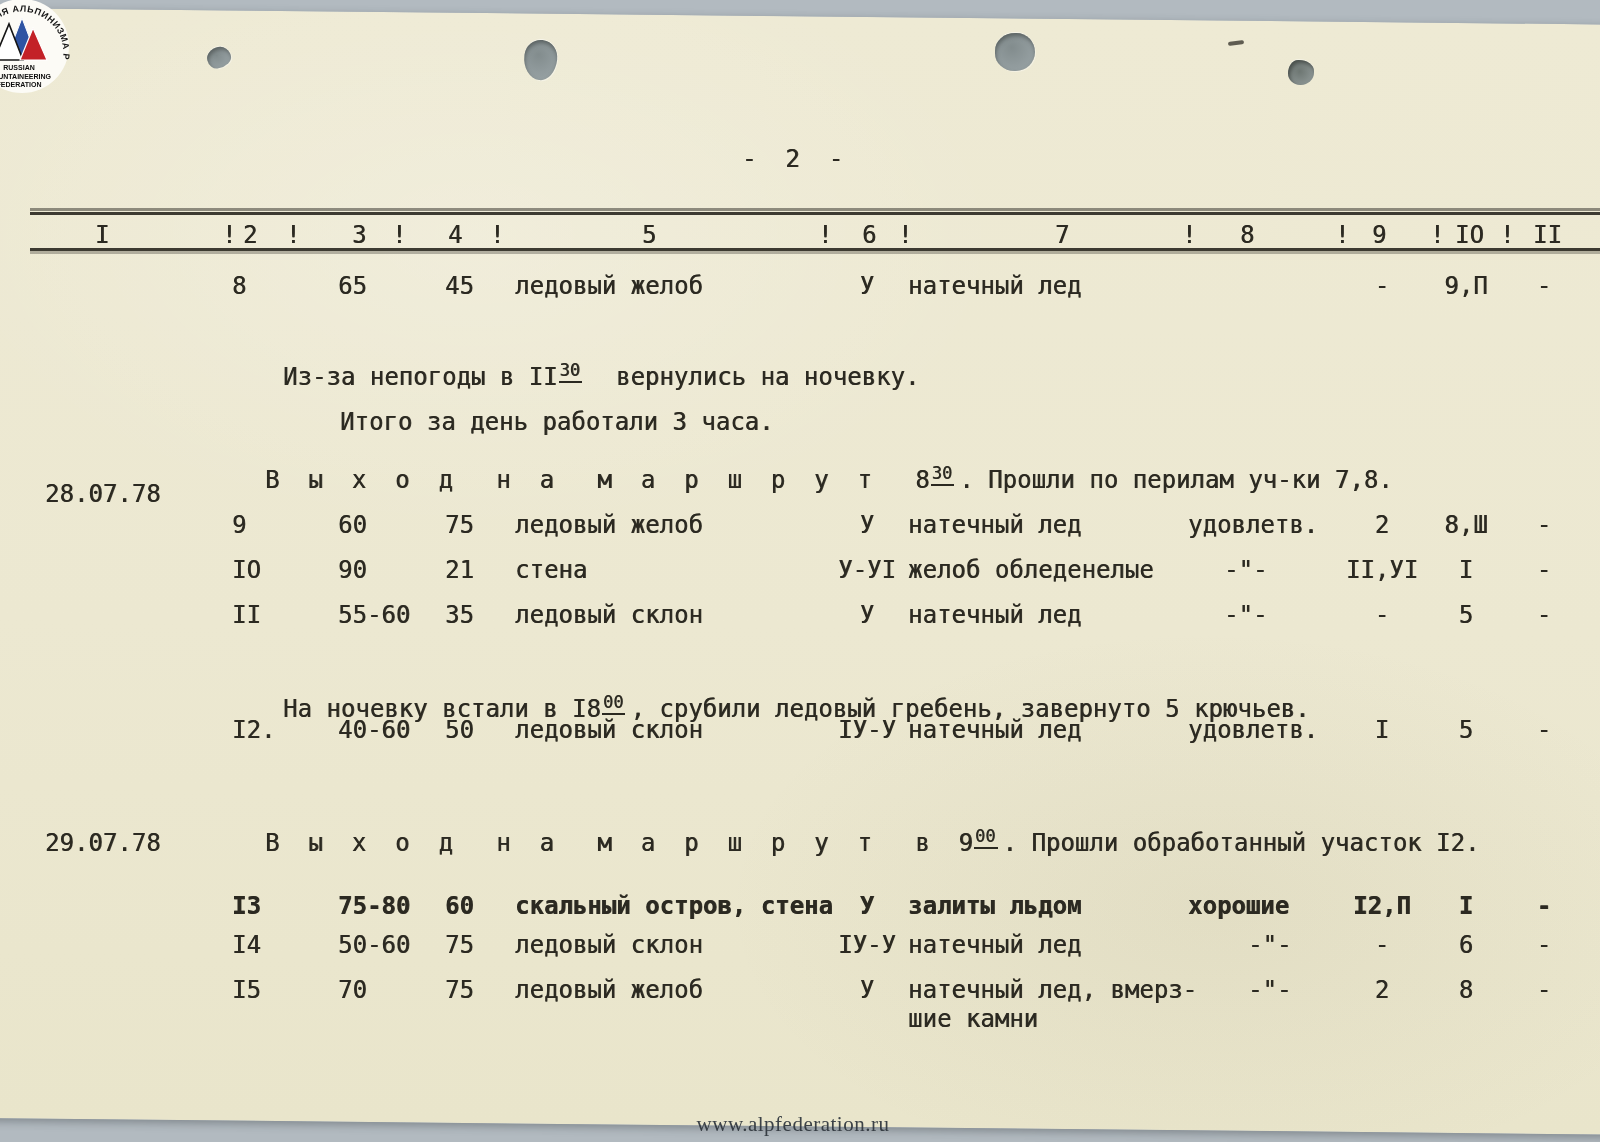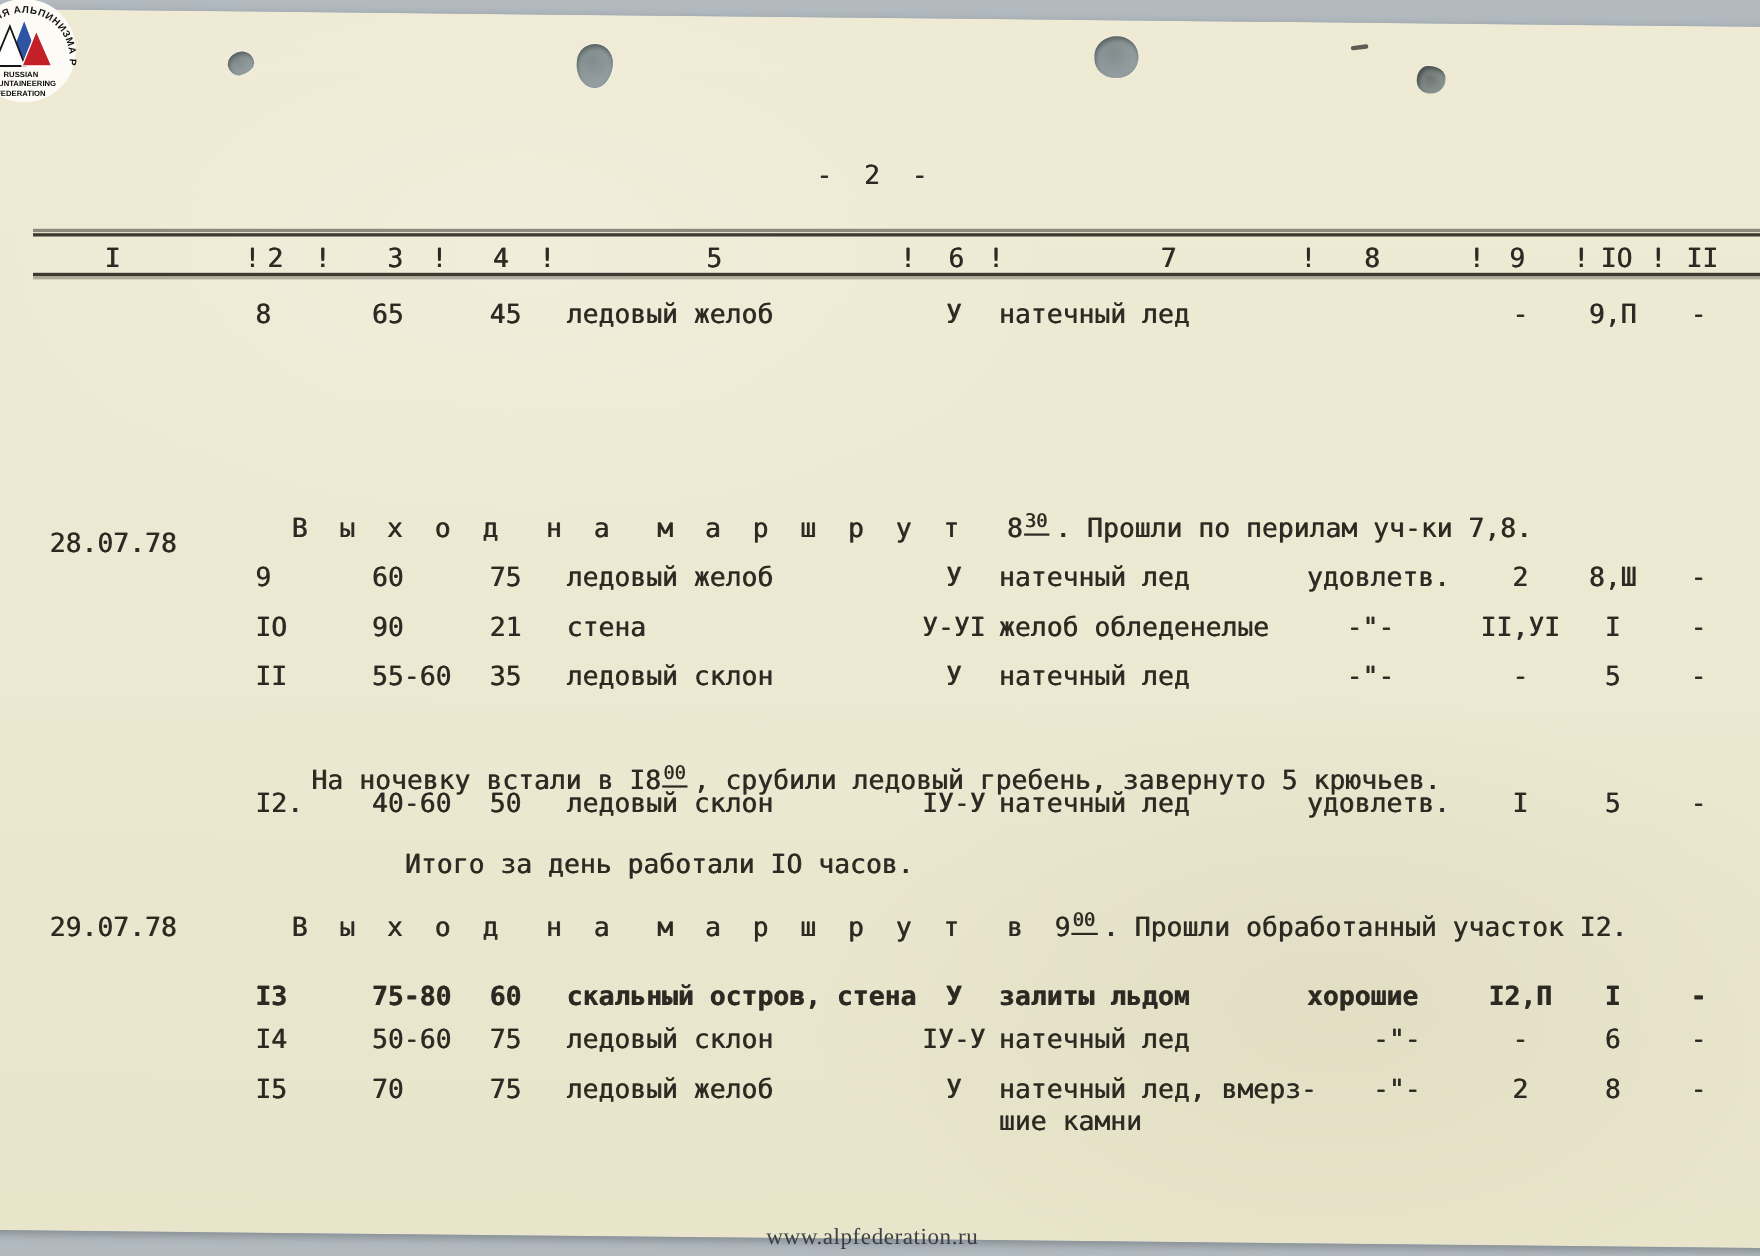--- a/index.html
+++ b/index.html
@@ -124,21 +124,23 @@
     <span class="cell c2">65</span>
     <span class="cell c3">45</span>
     <span class="cell c4">ледовый желоб</span>
     <span class="cell c5">У</span>
     <span class="cell c6">натечный лед</span>
     <span class="cell c8">-</span>
     <span class="cell c9">9,П</span>
     <span class="cell c10">-</span>
   </div>
 
-
+  <div class="line" style="left:283px;top:363px;"><span>Из-за непогоды в II</span><span class="sup">30</span><span>  вернулись на ночевку.</span></div>
+
+  <div class="line" style="left:340px;top:408px;">Итого за день работали 3 часа.</div>
 
   <div class="line" style="left:45px;top:480px;">28.07.78</div>
   <div class="line" style="left:265px;top:466px;"><span>В  ы  х  о  д   н  а   м  а  р  ш  р  у  т   8</span><span class="sup">30</span><span>. Прошли по перилам уч-ки 7,8.</span></div>
 
   <div class="row" style="top:511px;">
     <span class="cell c1">9</span>
     <span class="cell c2">60</span>
     <span class="cell c3">75</span>
     <span class="cell c4">ледовый желоб</span>
     <span class="cell c5">У</span>
@@ -181,21 +183,20 @@
     <span class="cell c3">50</span>
     <span class="cell c4">ледовый склон</span>
     <span class="cell c5">IУ-У</span>
     <span class="cell c6">натечный лед</span>
     <span class="cell c7">удовлетв.</span>
     <span class="cell c8">I</span>
     <span class="cell c9">5</span>
     <span class="cell c10">-</span>
   </div>
 
-  <div class="line" style="left:368px;top:772px;">Итого за день работали IO часов.</div>
 
   <div class="line" style="left:45px;top:829px;">29.07.78</div>
   <div class="line" style="left:265px;top:829px;"><span>В  ы  х  о  д   н  а   м  а  р  ш  р  у  т   в  9</span><span class="sup">00</span><span>. Прошли обработанный участок I2.</span></div>
 
   <div class="row" style="top:892px;font-weight:bold;">
     <span class="cell c1">I3</span>
     <span class="cell c2">75-80</span>
     <span class="cell c3">60</span>
     <span class="cell c4">скальный остров, стена</span>
     <span class="cell c5">У</span>

